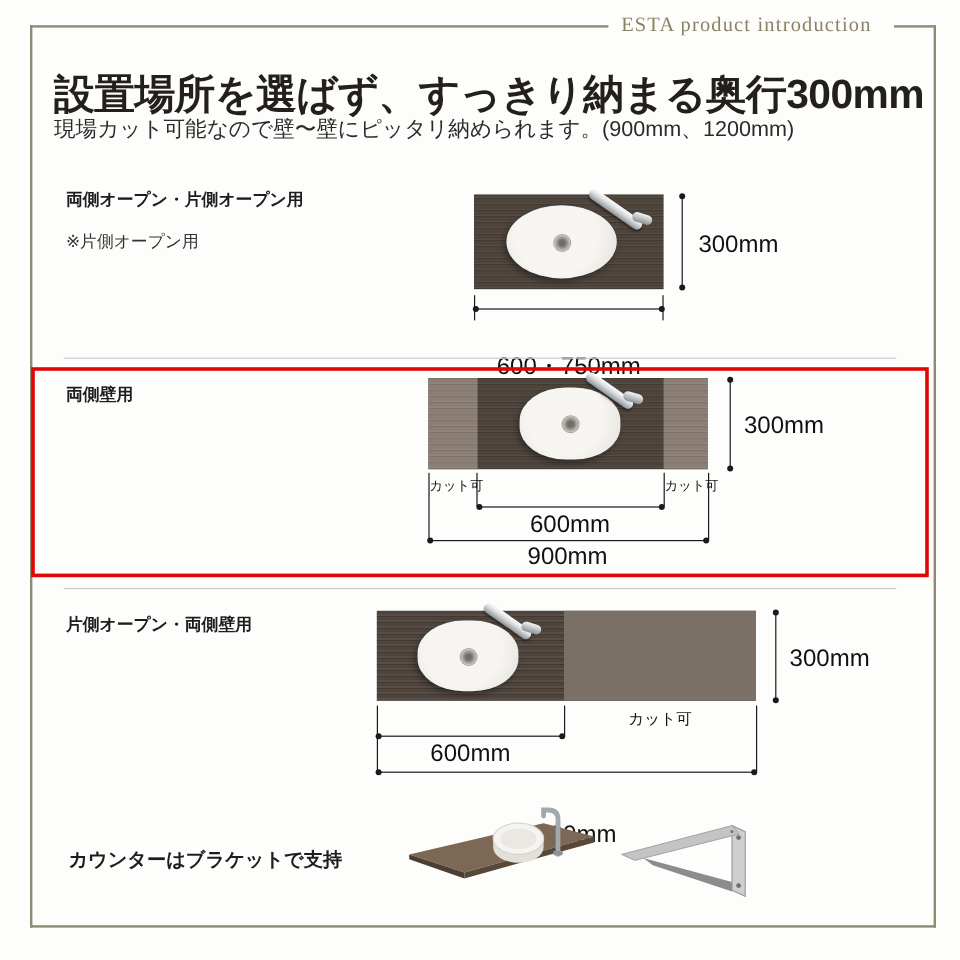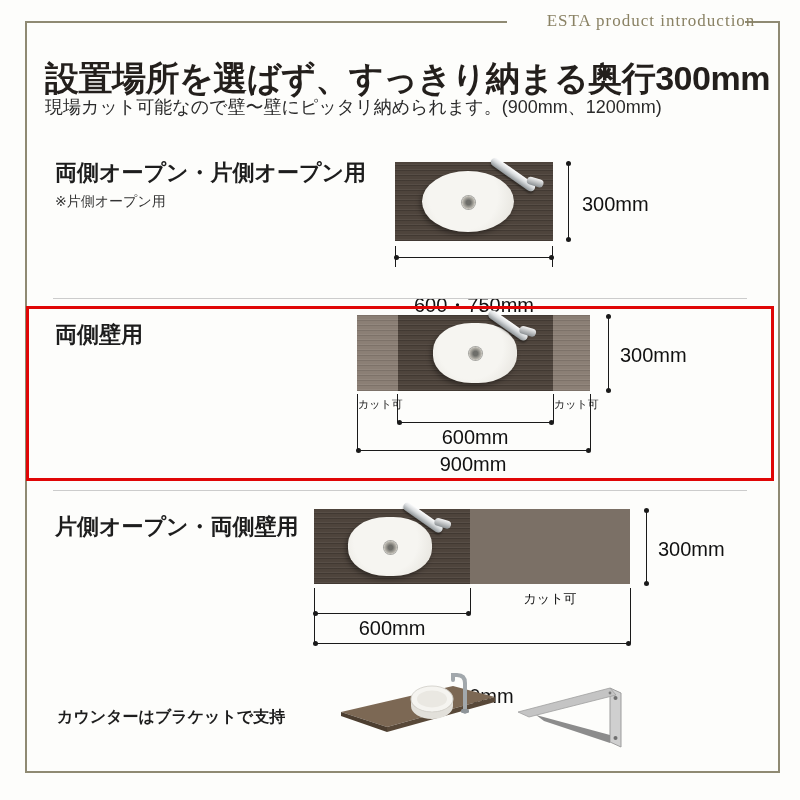--- a/index.html
+++ b/index.html
@@ -13,21 +13,21 @@
   .frame{background:#8f8a73;}
   .brand{
     font-family:"Liberation Serif","DejaVu Serif",serif;
     color:#8a8264;font-size:17px;letter-spacing:1px;white-space:nowrap;
   }
   
   .page-title{
     font-size:34px;font-weight:700;color:#231f1c;letter-spacing:-0.5px;white-space:nowrap;
   }
   .page-subtitle{font-size:18px;color:#2b2b2b;white-space:nowrap;}
-  .section-label{font-size:22px;font-weight:700;color:#1d1d1d;white-space:nowrap;}
+  .section-label{font-size:14px;font-weight:700;color:#1d1d1d;white-space:nowrap;}
   .section-note{font-size:14px;color:#333;white-space:nowrap;}
   .footer-label{font-size:16px;font-weight:700;color:#1d1d1d;white-space:nowrap;}
   
   .counter{
     background:#4e443c;
     background-image:repeating-linear-gradient(
       0deg, rgba(0,0,0,.16) 0 1px, rgba(255,255,255,.05) 1px 2px, transparent 2px 5px);
     overflow:visible;
   }
   .cut-zone{
@@ -78,21 +78,21 @@
   .separator{background:#cccccc;height:1px;}
 </style>
 </head>
 <body>
 
 <div class="abs frame" style="left:25px;top:21px;width:482px;height:2px;"></div>
 <div class="abs frame" style="left:745px;top:21px;width:35px;height:2px;"></div>
 <div class="abs frame" style="left:25px;top:21px;width:2px;height:752px;"></div>
 <div class="abs frame" style="left:778px;top:21px;width:2px;height:752px;"></div>
 <div class="abs frame" style="left:25px;top:771px;width:755px;height:2px;"></div>
-<div class="abs brand" style="left:541px;top:11px;width:220px;text-align:center;">ESTA product introduction</div>
+<div class="abs brand" style="left:512px;top:11px;width:220px;text-align:center;">ESTA product introduction</div>
 
 <div class="abs page-title" style="left:45px;top:56px;">設置場所を選ばず、すっきり納まる奥行300mm</div>
 <div class="abs page-subtitle" style="left:45px;top:95px;">現場カット可能なので壁〜壁にピッタリ納められます。(900mm、1200mm)</div>
 
 <div class="abs section-label" style="left:55px;top:158px;">両側オープン・片側オープン用</div>
 <div class="abs section-note" style="left:55px;top:193px;">※片側オープン用</div>
 
 <div class="abs counter" style="left:395px;top:162px;width:158px;height:79px;">
   <div class="sink oval" style="left:27px;top:9px;width:92px;height:61px;">
     <div class="drain"></div>

